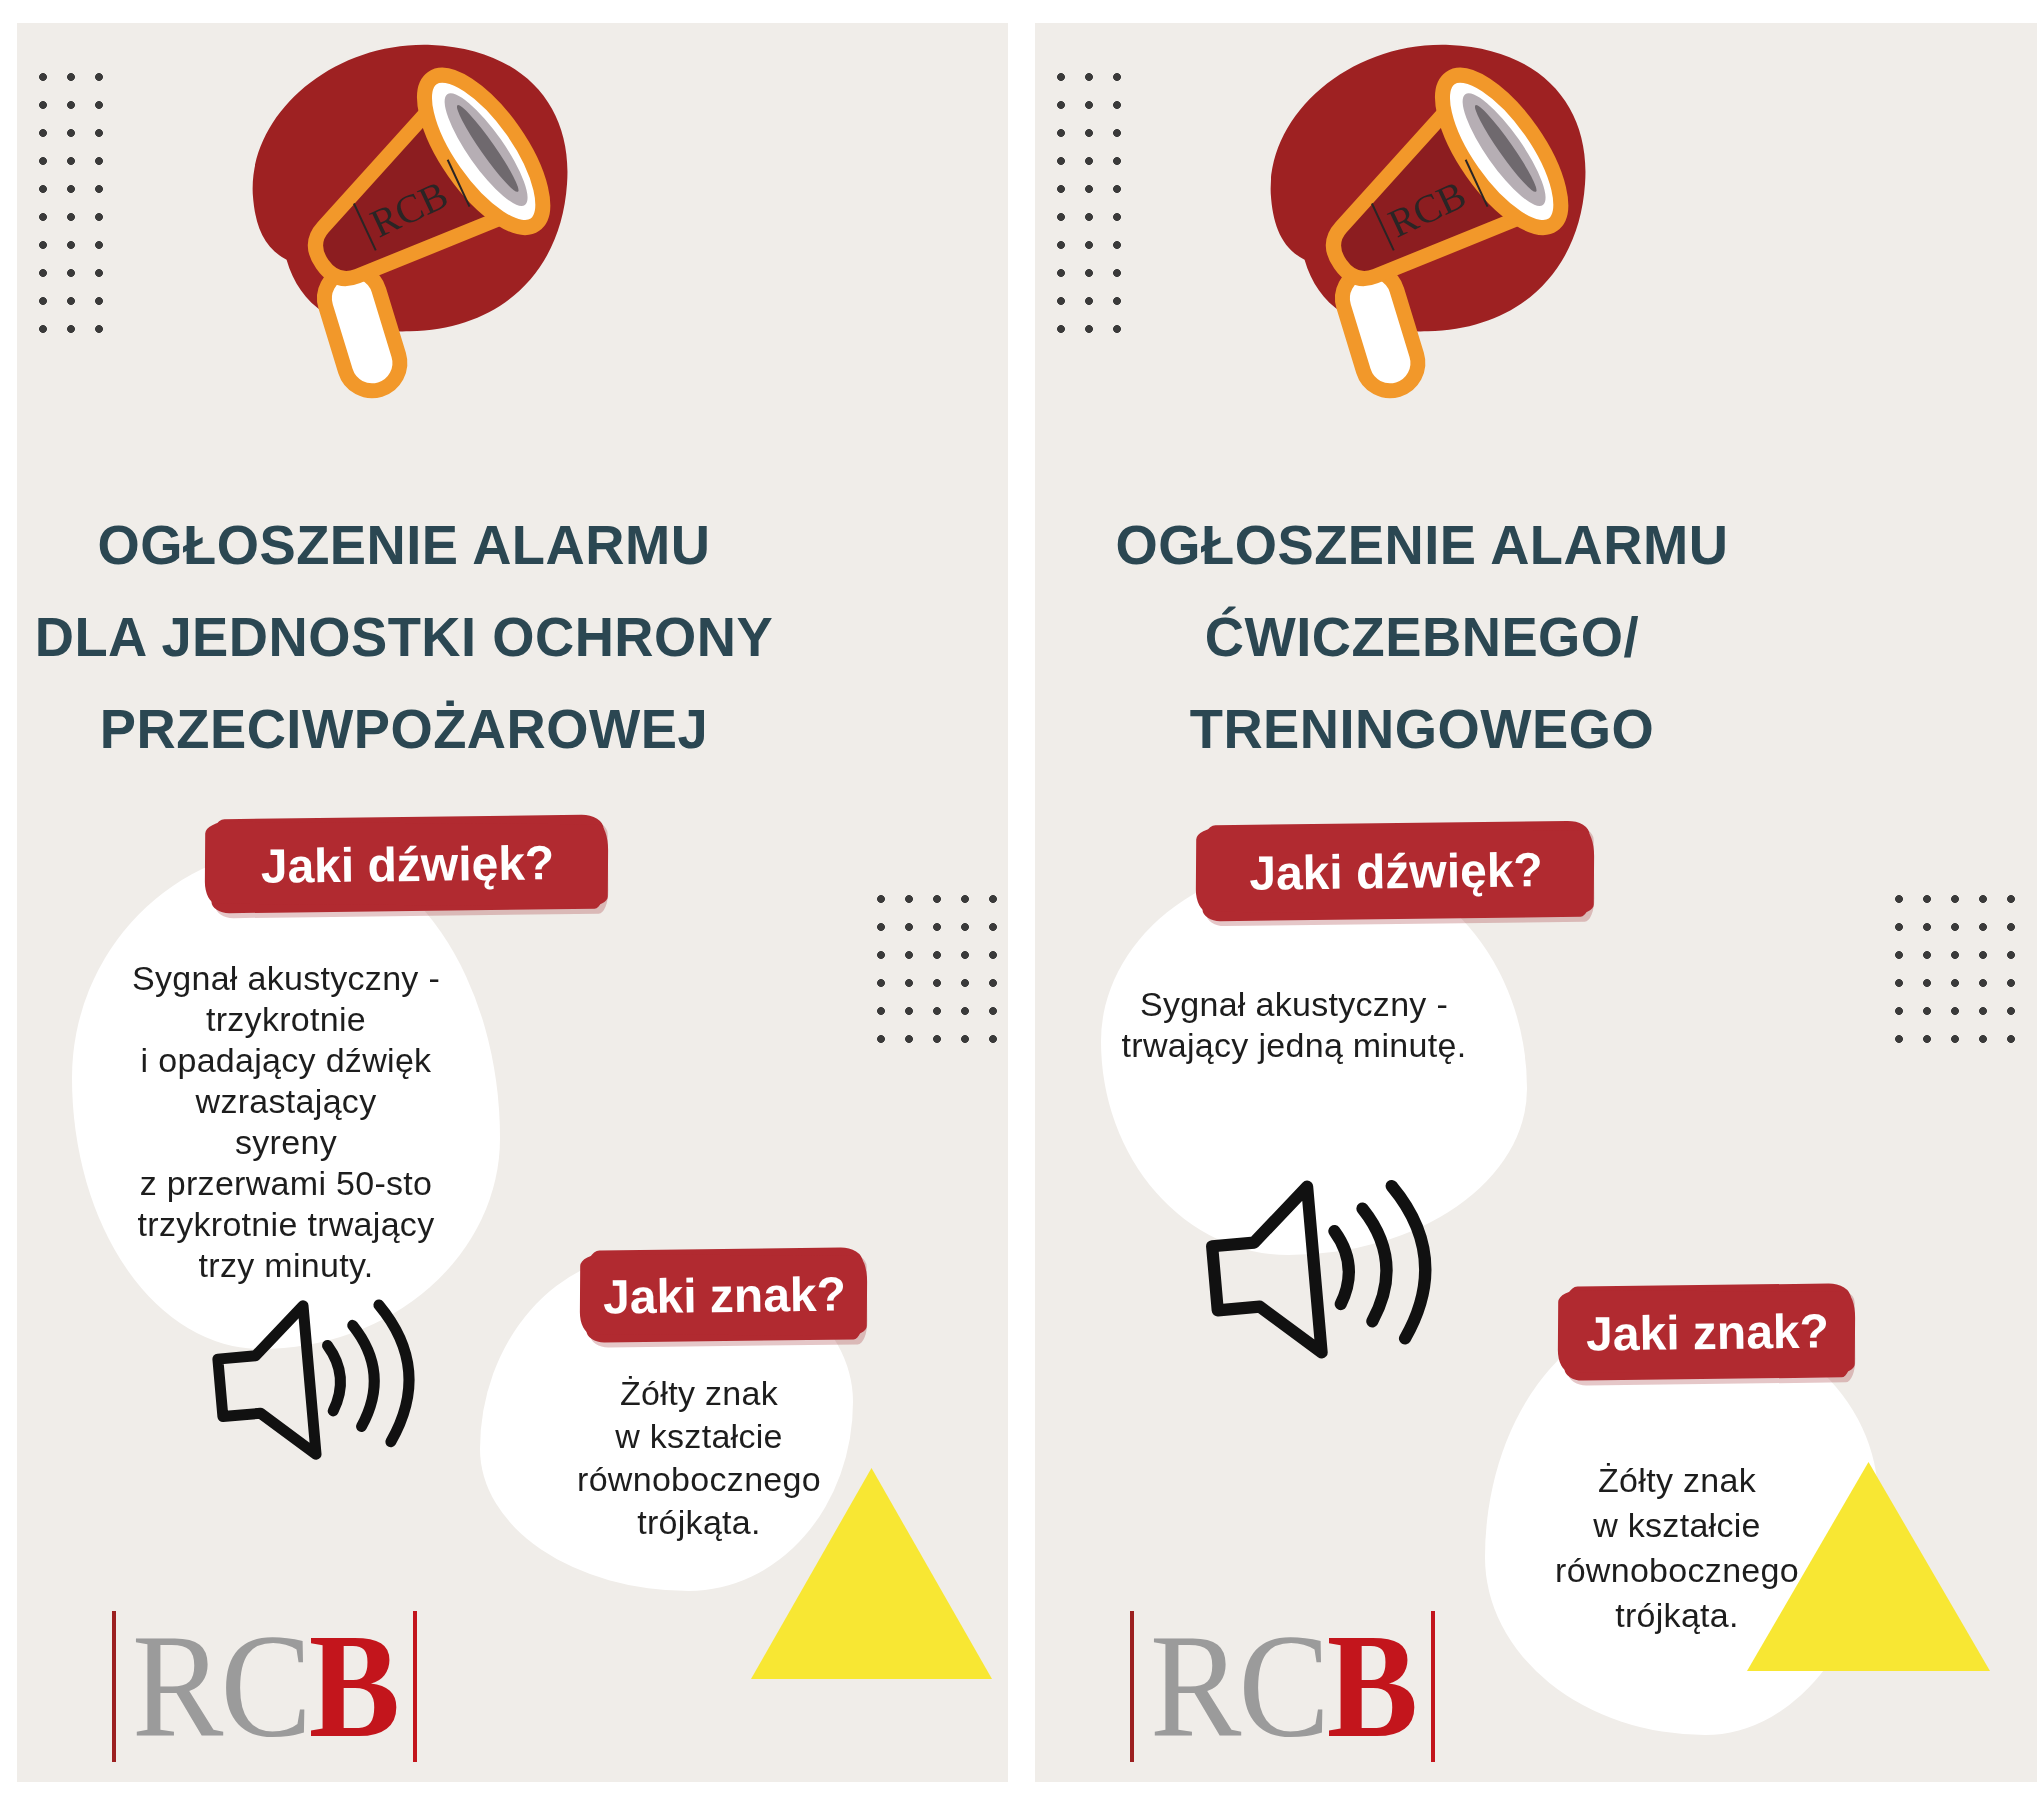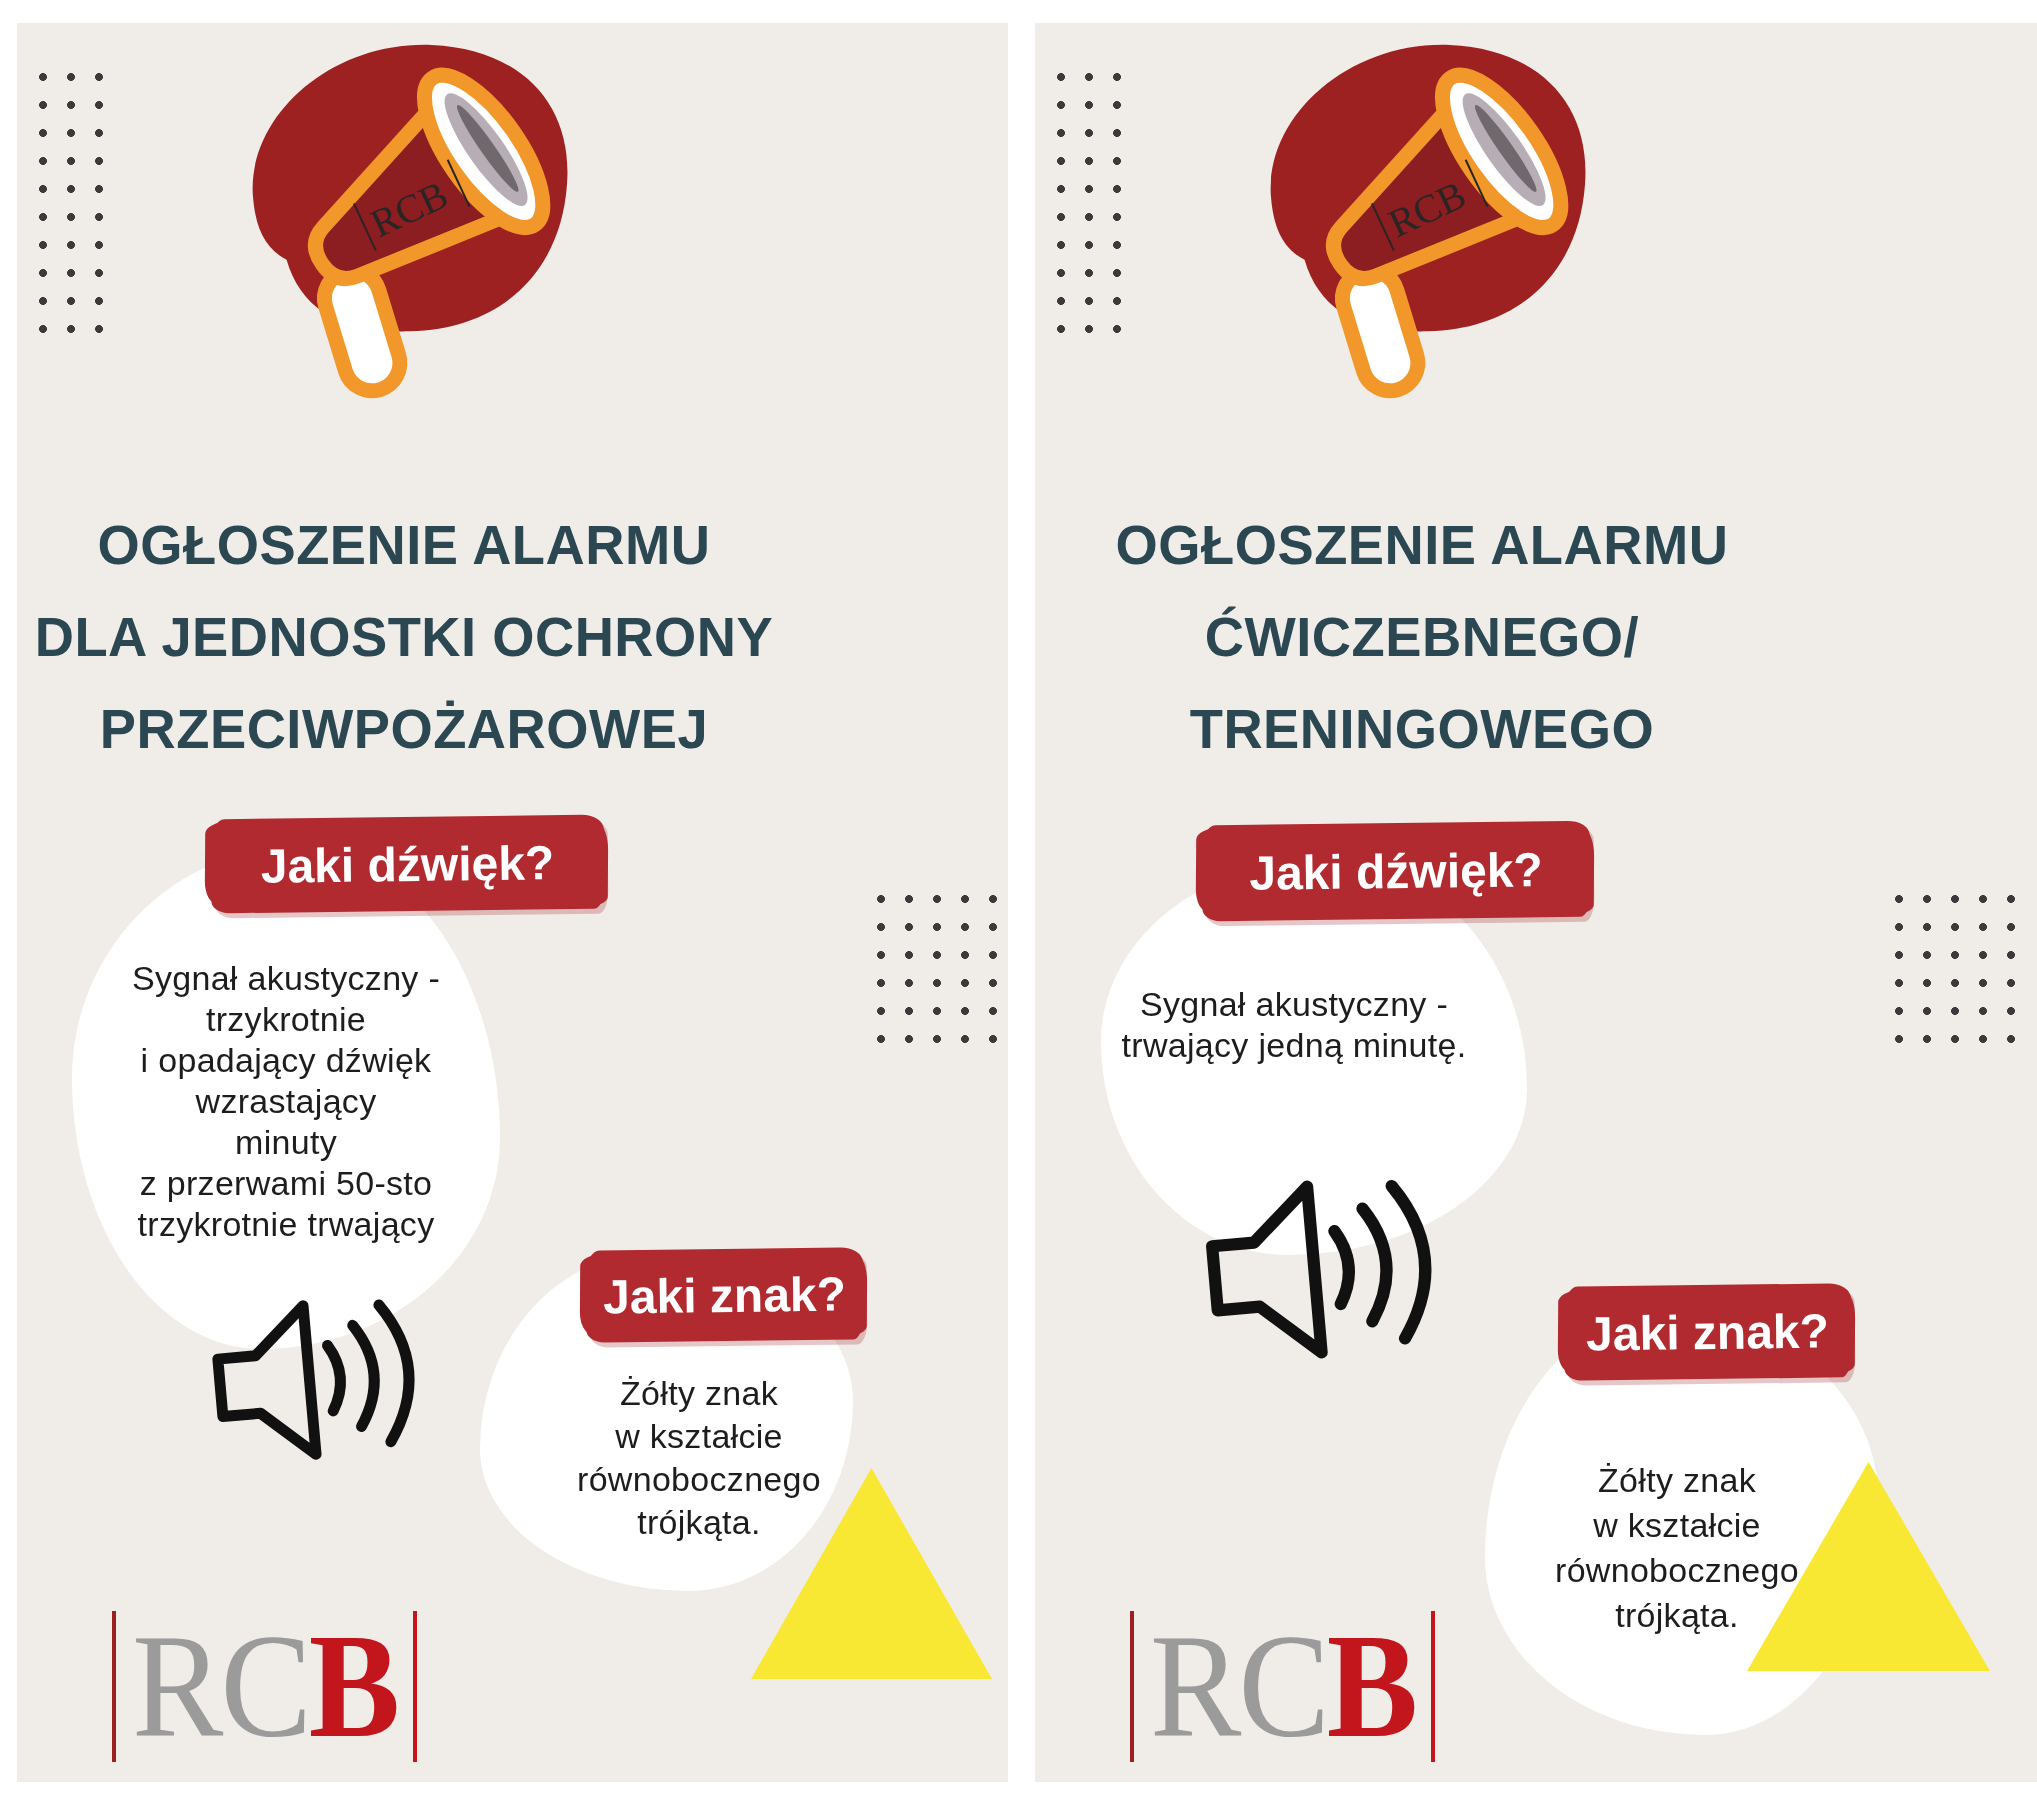--- a/index.html
+++ b/index.html
@@ -104,23 +104,24 @@
 
     <div class="blob blob1"></div>
     <div class="badge badge1">
       <span>Jaki dźwięk?</span>
     </div>
     <div class="bodytext text1">
       <div>Sygnał akustyczny -</div>
       <div>trzykrotnie</div>
       <div>i opadający dźwięk</div>
       <div>wzrastający</div>
-      <div>minuty</div>
+      <div>syreny</div>
       <div>z przerwami 50-sto</div>
       <div>trzykrotnie trwający</div>
+      <div>trzy minuty.</div>
     </div>
 
     <svg class="speaker" viewBox="0 0 220 190">
       <g fill="none" stroke="#111111" stroke-width="11" stroke-linejoin="round" stroke-linecap="round" transform="rotate(-5 110 95)">
         <path d="M14,66 h38 l52,-46 v150 l-52,-46 h-38 z"></path>
         <path d="M125,62 q20,33 0,66"></path>
         <path d="M152,44 q34,51 0,102"></path>
         <path d="M180,26 q48,69 0,138"></path>
       </g>
     </svg>

